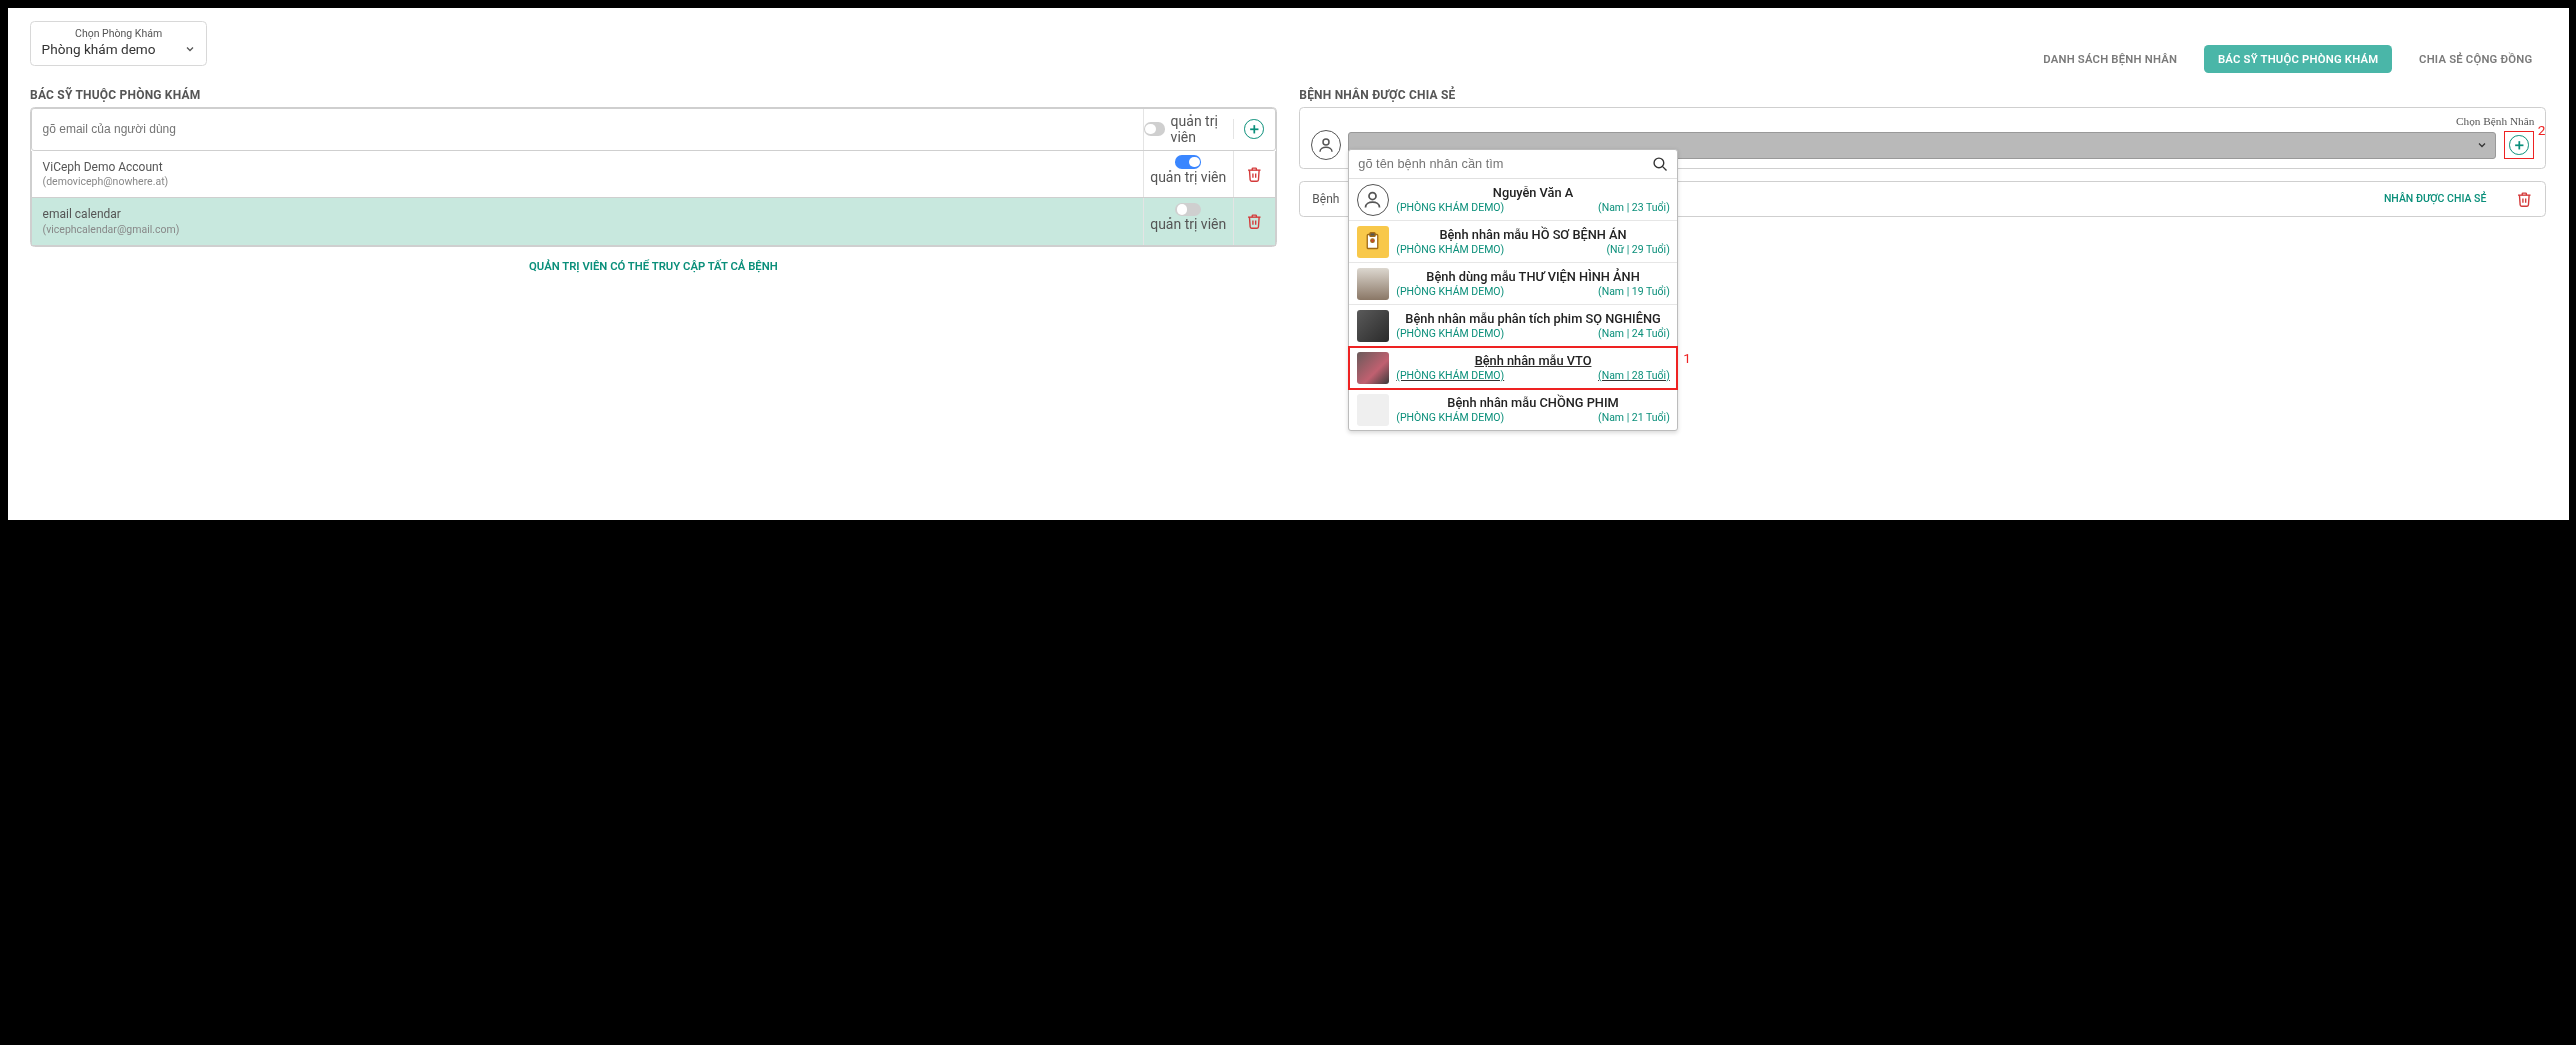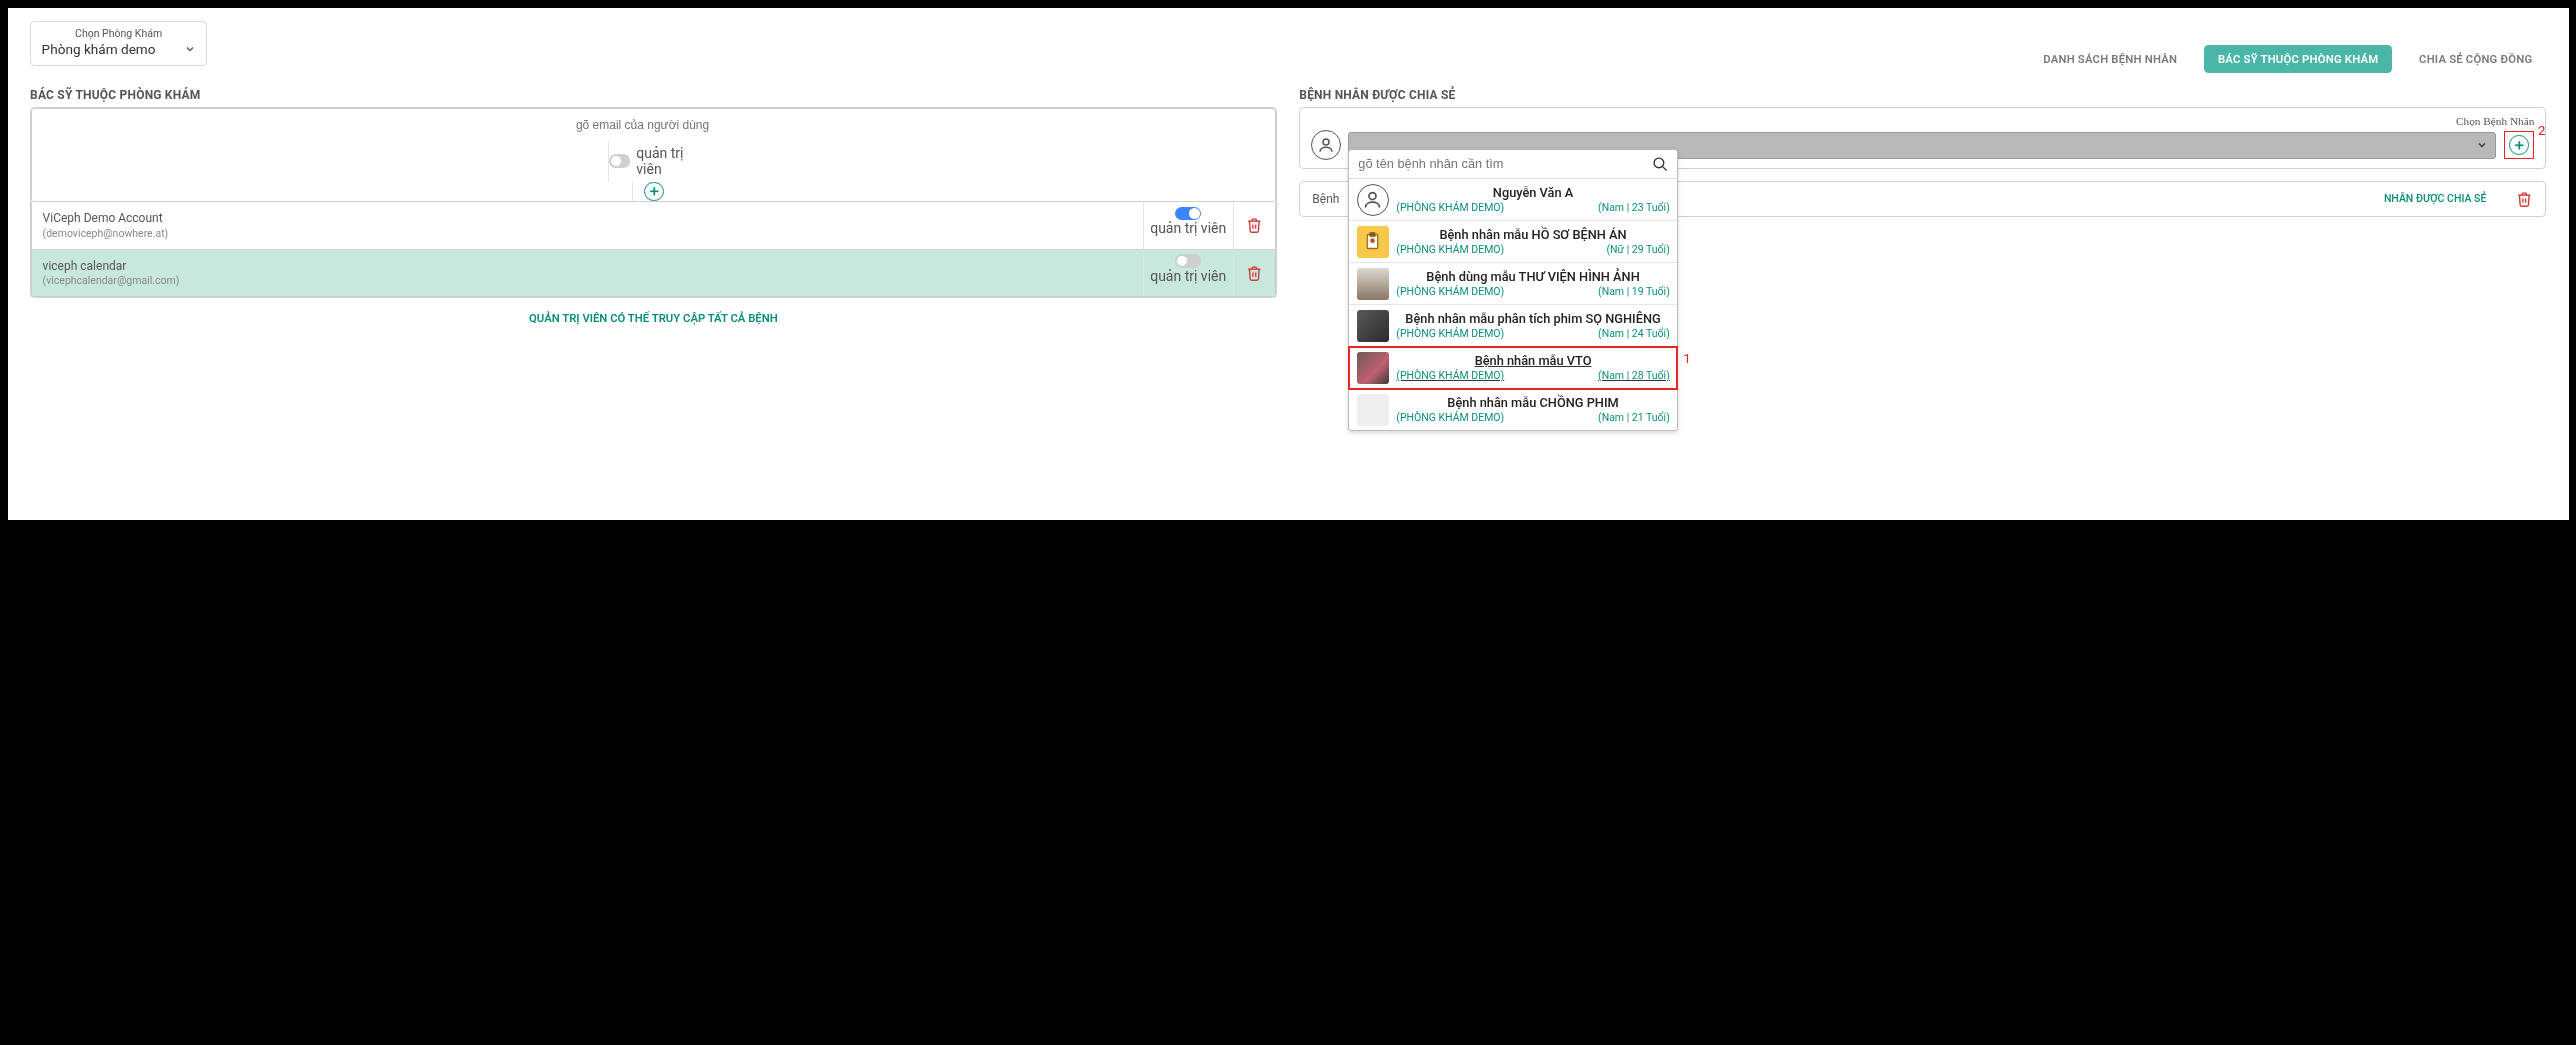--- a/index.html
+++ b/index.html
@@ -81,21 +81,20 @@
   .panel {
     border: 0.8px solid #cfcfcf;
     border-radius: 4.5px;
     padding: 10.5px;
   }
   .doctor-input-row {
     display: flex;
     align-items: center;
     border: 0.8px solid #cfcfcf;
     border-radius: 3px;
-    flex-direction: column;
   }
   .doctor-input-row input[type=text] {
     flex: 1;
     border: none;
     padding: 9px 10.5px;
     font-size: 12px;
     color: #666;
     outline: none;
     background: transparent;
   }
@@ -337,21 +336,21 @@
                 <svg class="icon-svg trash-icon" viewBox="0 0 24 24" fill="none" stroke="#d43a3a" stroke-width="2">
                   <polyline points="3 6 5 6 21 6"></polyline>
                   <path d="M19 6l-1 14a2 2 0 0 1-2 2H8a2 2 0 0 1-2-2L5 6"></path>
                   <path d="M10 11v6M14 11v6"></path>
                   <path d="M9 6V4a1 1 0 0 1 1-1h4a1 1 0 0 1 1 1v2"></path>
                 </svg>
               </div>
             </div>
             <div class="doctor-row selected">
               <div class="doctor-info">
-                <div class="doctor-name">viceph calendar</div>
+                <div class="doctor-name">email calendar</div>
                 <div class="doctor-email">(vicephcalendar@gmail.com)</div>
               </div>
               <div class="admin-cell">
                 <div class="toggle "></div>
                 <span>quản trị viên</span>
               </div>
               <div class="action-cell">
                 <svg class="icon-svg trash-icon" viewBox="0 0 24 24" fill="none" stroke="#d43a3a" stroke-width="2">
                   <polyline points="3 6 5 6 21 6"></polyline>
                   <path d="M19 6l-1 14a2 2 0 0 1-2 2H8a2 2 0 0 1-2-2L5 6"></path>

